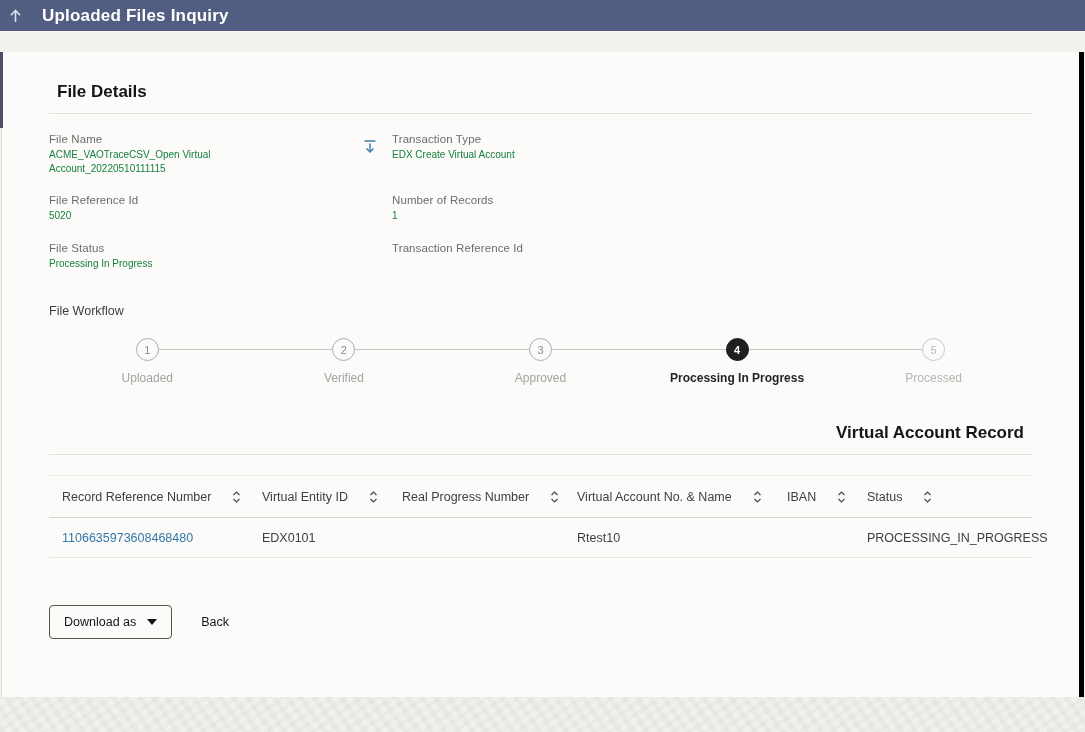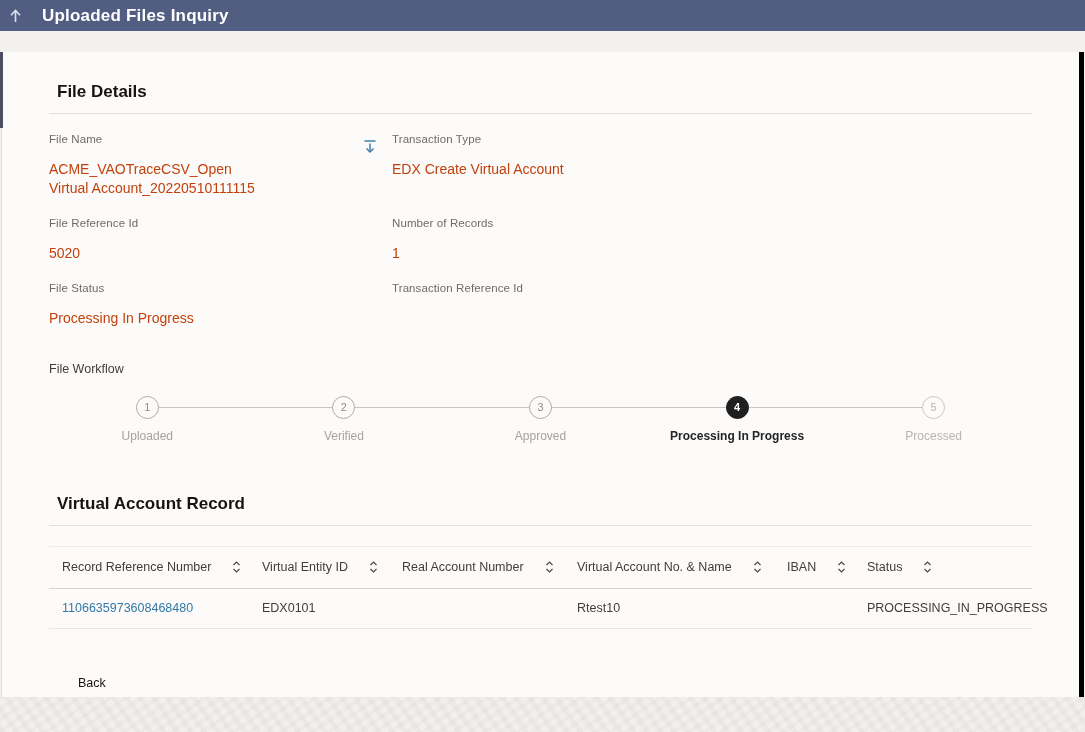--- a/index.html
+++ b/index.html
@@ -84,23 +84,23 @@
     grid-template-columns: 313px 30px 1fr;
     margin-top: 19px;
     align-items: start;
   }
   .field-label {
     font-size: 11.5px;
     color: #6e6c6a;
     letter-spacing: 0.1px;
   }
   .field-value {
-    font-size: 14px;
-    color: #c2410c;
-    margin-top: 15px;
+    font-size: 10px;
+    color: #15803d;
+    margin-top: 3px;
     line-height: 1.35;
   }
   .file-name-value { max-width: 225px; }
   .icon-cell { padding-top: 6px; }
   .download-icon-btn { background: none; border: none; cursor: pointer; padding: 0; }
 
   .workflow-label {
     font-size: 12.5px;
     color: #403e3c;
     margin-top: 34px;
@@ -139,21 +139,21 @@
   .step.active .step-circle {
     background: #1f1f1f;
     border-color: #1f1f1f;
     color: #ffffff;
     font-weight: bold;
   }
   .step.active .step-label { color: #252525; font-weight: bold; }
   .step.pending .step-circle { border-color: #c9c7c4; color: #b7b5b2; }
   .step.pending .step-label { color: #b7b5b2; }
 
-  .records-title { margin-top: 32px; }
+  .records-title { margin-top: 19px; text-align: right; }
 
   
   .va-table { margin-top: 20px; }
   .t-row {
     display: grid;
     grid-template-columns: 200px 140px 175px 210px 80px 1fr;
     padding-left: 13px;
     align-items: center;
   }
   .t-head {
@@ -321,21 +321,21 @@
       <div class="th-cell">
         <span>Virtual Entity ID</span>
         <span class="sort-icon">
           <svg width="9" height="14" viewBox="0 0 9 14">
               <path d="M1.5 5 L4.5 2 L7.5 5" fill="none" stroke="#4a4a48" stroke-width="1.2"></path>
               <path d="M1.5 9 L4.5 12 L7.5 9" fill="none" stroke="#4a4a48" stroke-width="1.2"></path>
             </svg>
         </span>
       </div>
       <div class="th-cell">
-        <span>Real Account Number</span>
+        <span>Real Progress Number</span>
         <span class="sort-icon">
           <svg width="9" height="14" viewBox="0 0 9 14">
               <path d="M1.5 5 L4.5 2 L7.5 5" fill="none" stroke="#4a4a48" stroke-width="1.2"></path>
               <path d="M1.5 9 L4.5 12 L7.5 9" fill="none" stroke="#4a4a48" stroke-width="1.2"></path>
             </svg>
         </span>
       </div>
       <div class="th-cell">
         <span>Virtual Account No. &amp; Name</span>
         <span class="sort-icon">
@@ -371,18 +371,24 @@
       </div>
       <div>EDX0101</div>
       <div></div>
       <div>Rtest10</div>
       <div></div>
       <div>PROCESSING_IN_PROGRESS</div>
     </div>
   </div>
 
   <div class="actions">
+    <button class="download-btn">
+      <span>Download as</span>
+      <svg width="10" height="6" viewBox="0 0 10 6">
+          <path d="M0 0 h10 L5 6 Z" fill="#161513"></path>
+        </svg>
+    </button>
     <button class="back-btn">Back</button>
   </div>
 
 </div>
 
 <div class="footer-strip"></div>
 
 </body></html>

